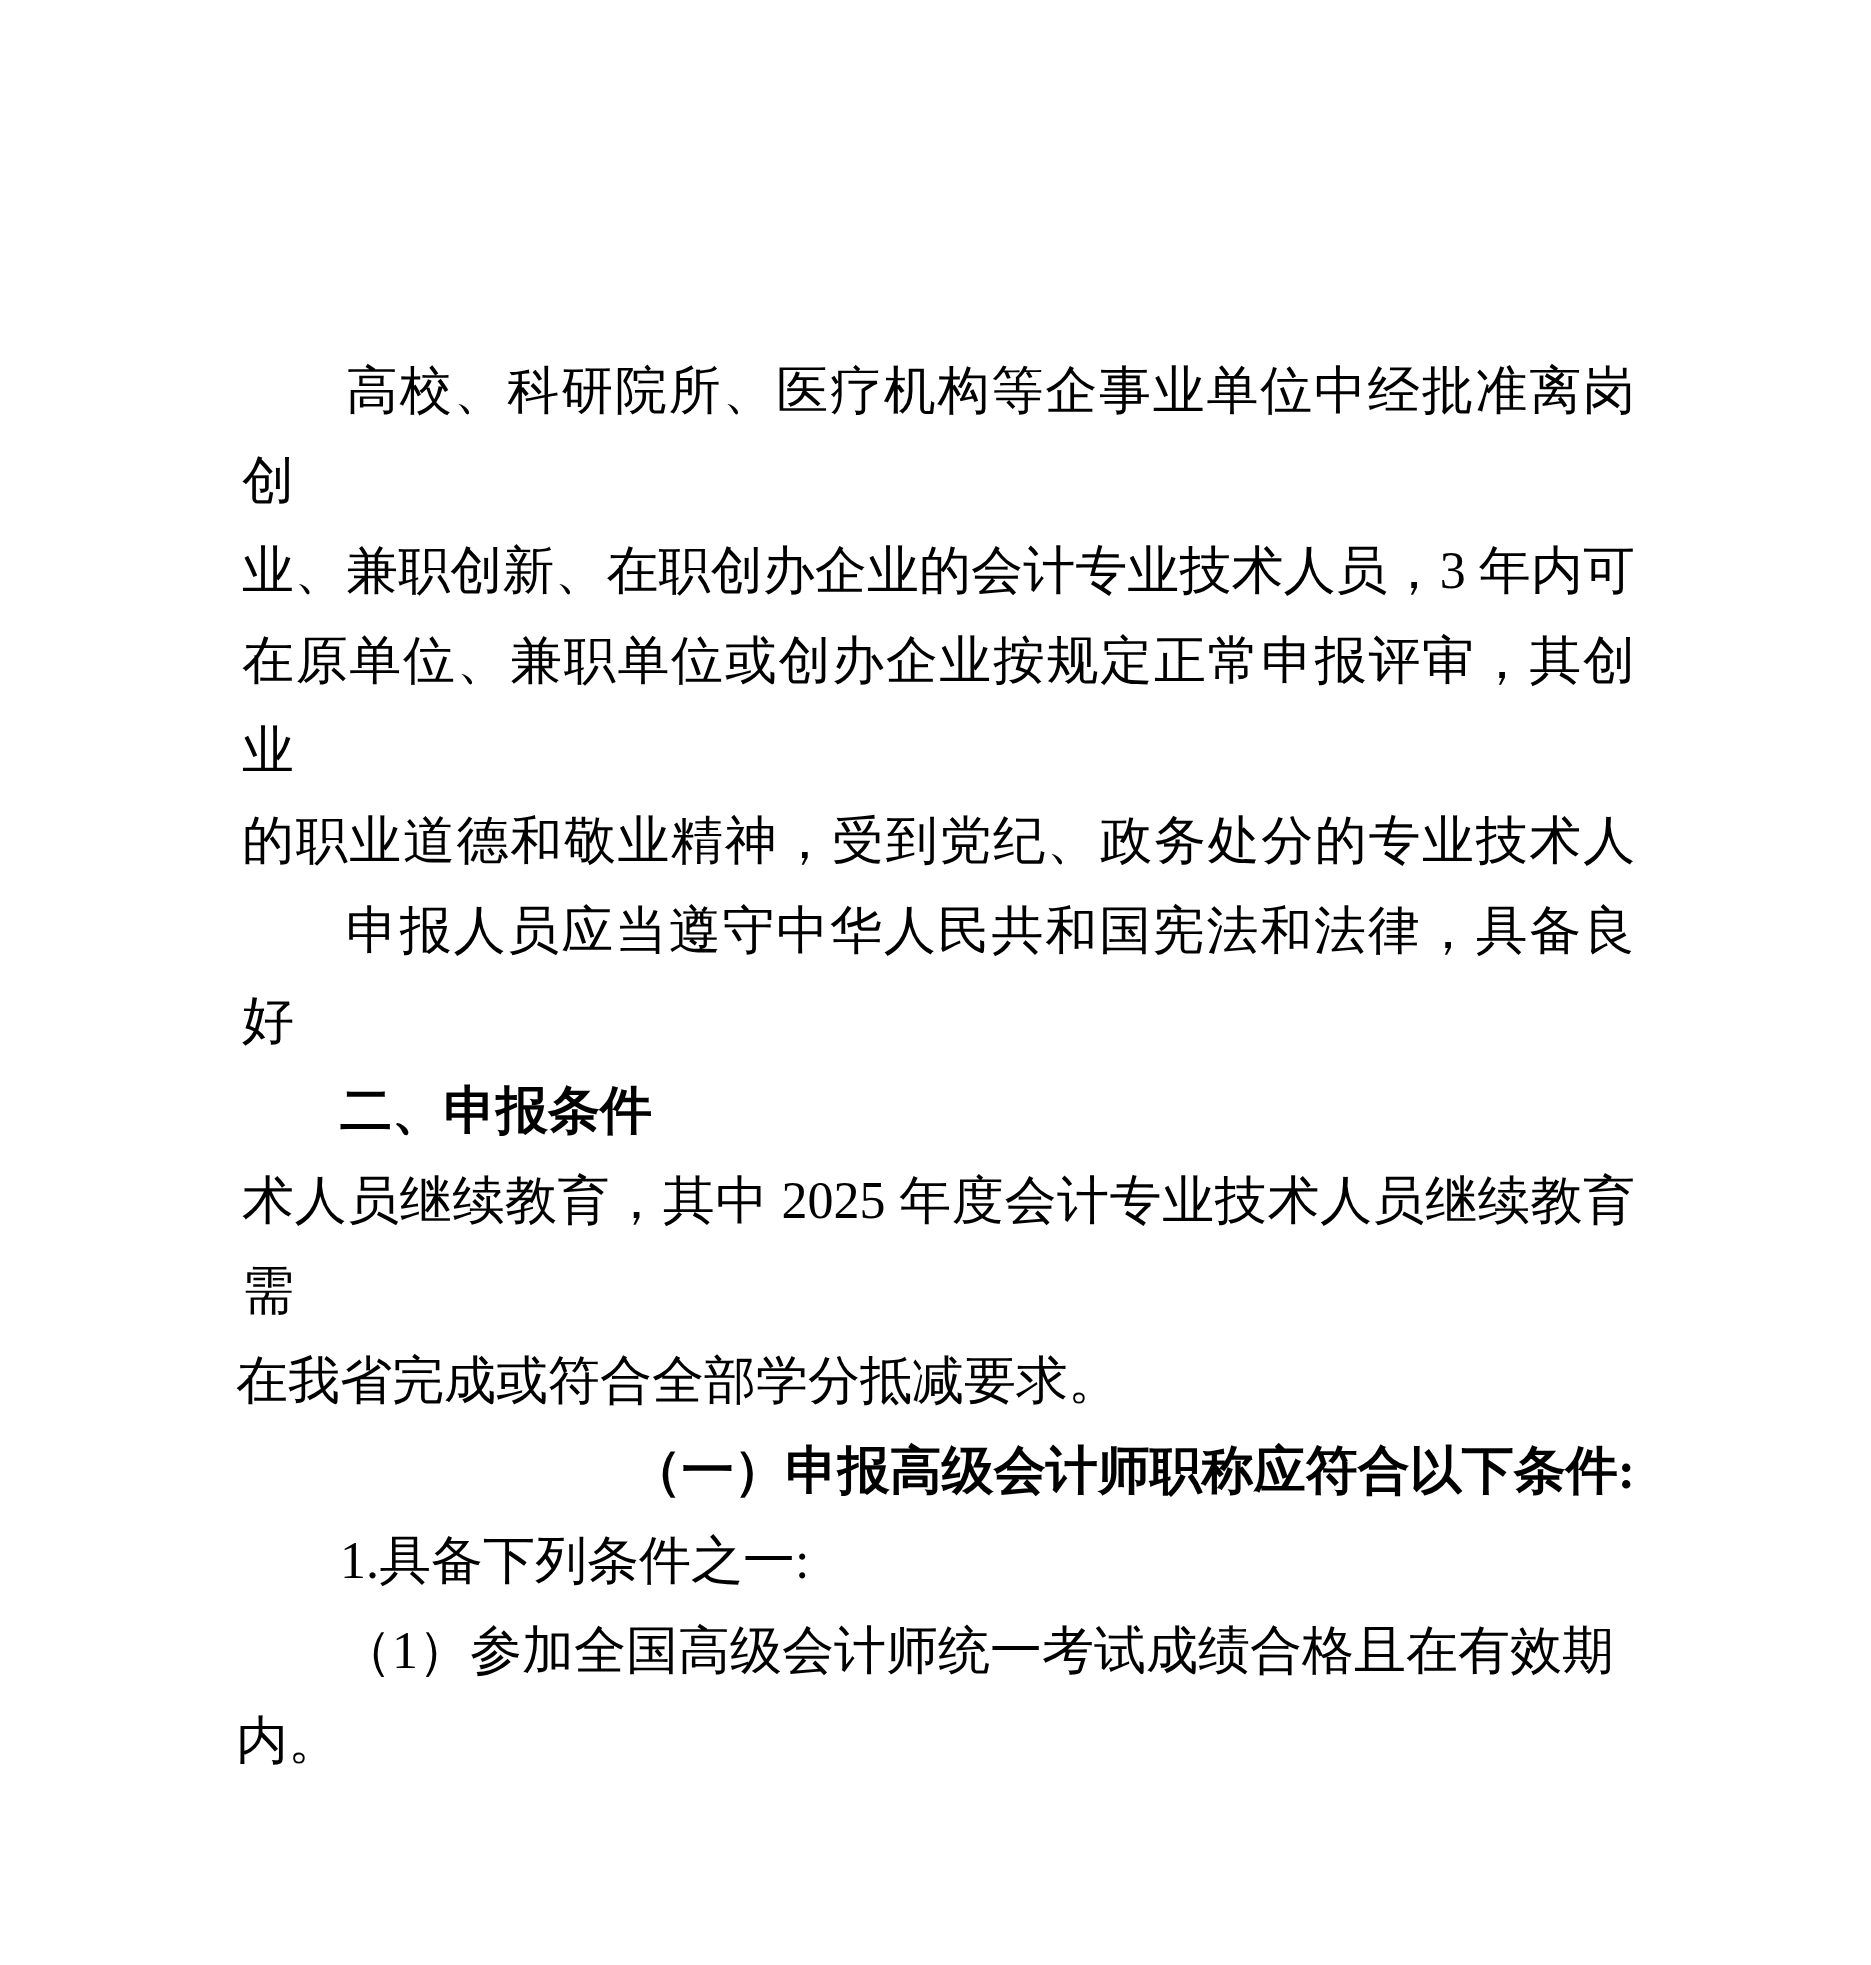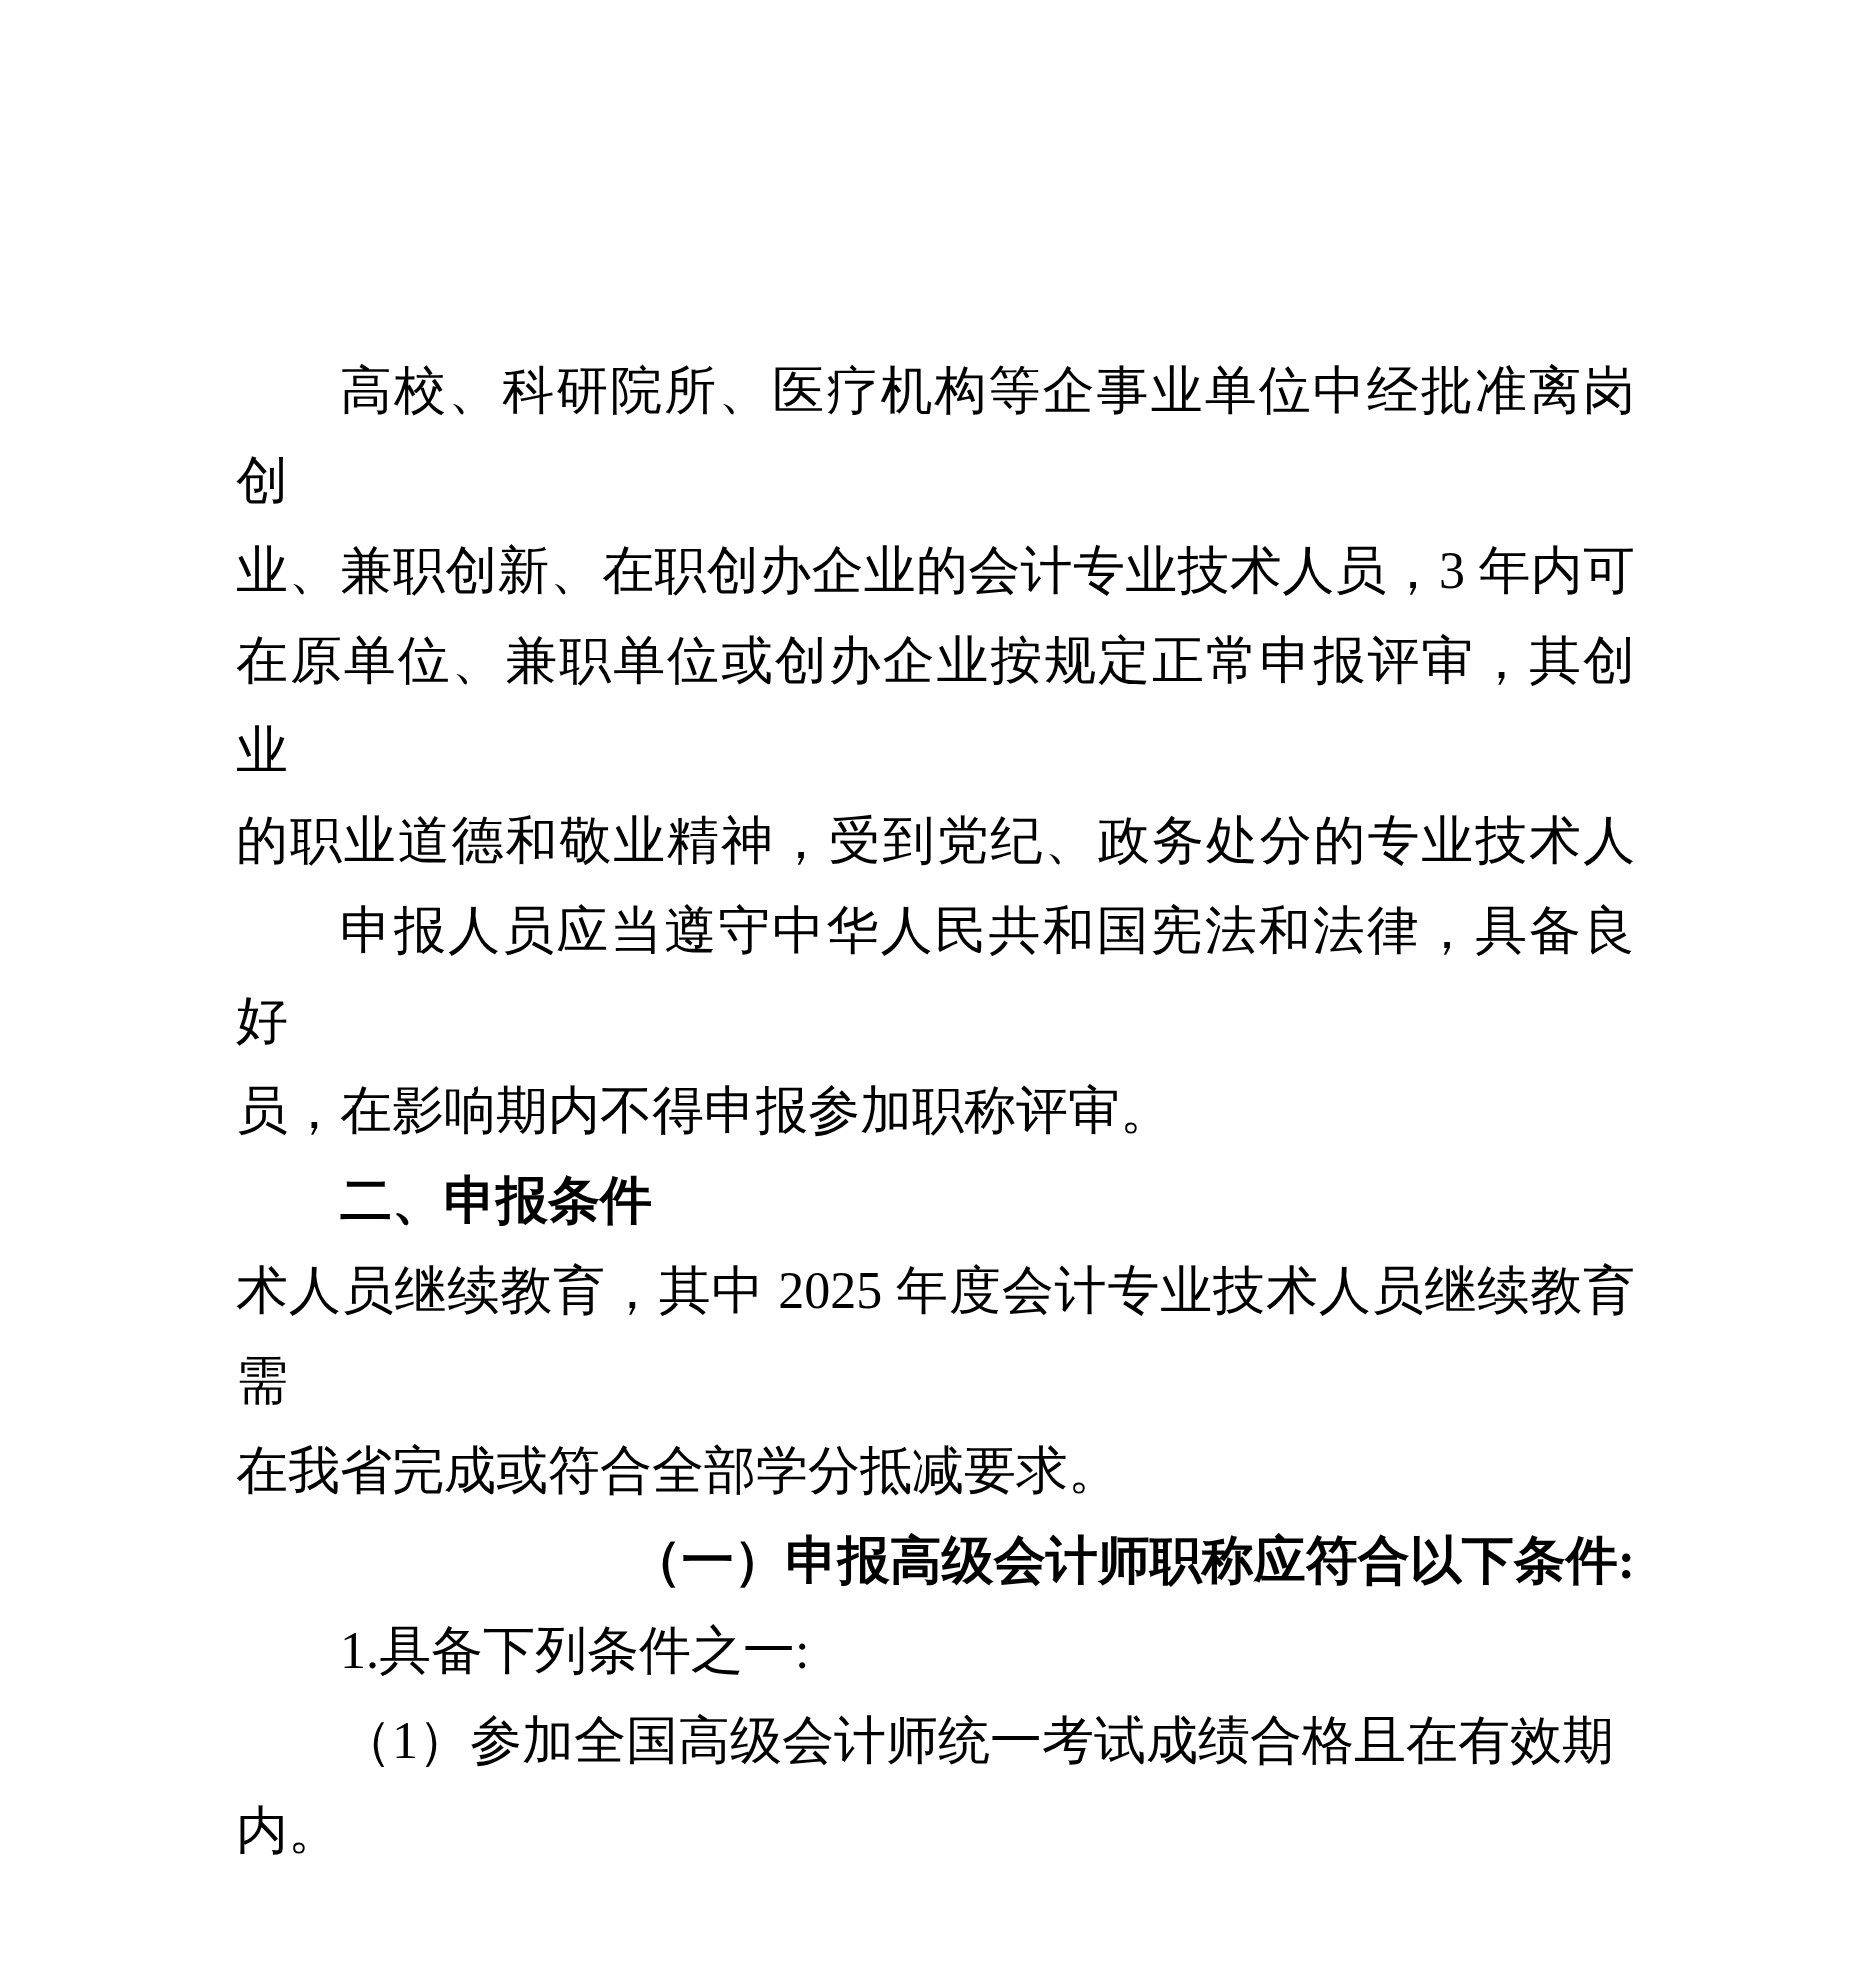--- a/index.html
+++ b/index.html
@@ -22,34 +22,34 @@
   .ln {
     min-height: 90px;
     white-space: pre-wrap;
     text-align: left;
   }
   .ind { text-indent: 2em; }
   .just {
     text-align: justify;
     text-align-last: justify;
     text-justify: inter-character;
+    margin-left: 6px;
   }
   .hei { font-weight: bold; font-family: Liberation Serif, serif; }           
   .kai { font-weight: 600; text-align: right; }
 </style>
 </head>
 <body>
 
 <div class="doc-body">
   <div class="ln ind just">高校、科研院所、医疗机构等企事业单位中经批准离岗创</div>
   <div class="ln just">业、兼职创新、在职创办企业的会计专业技术人员，3 年内可</div>
   <div class="ln just">在原单位、兼职单位或创办企业按规定正常申报评审，其创业</div>
   <div class="ln just">的职业道德和敬业精神，受到党纪、政务处分的专业技术人</div>
   <div class="ln ind just">申报人员应当遵守中华人民共和国宪法和法律，具备良好</div>
-  <div class="ln">员，在影响期内不得申报参加职称评审。</div>
   <div class="ln ind hei">二、申报条件</div>
   <div class="ln just">术人员继续教育，其中 2025 年度会计专业技术人员继续教育需</div>
   <div class="ln">在我省完成或符合全部学分抵减要求。</div>
   <div class="ln ind kai">（一）申报高级会计师职称应符合以下条件:</div>
   <div class="ln ind">1.具备下列条件之一:</div>
   <div class="ln ind">（1）参加全国高级会计师统一考试成绩合格且在有效期内。</div>
 
 </div>
 
 

